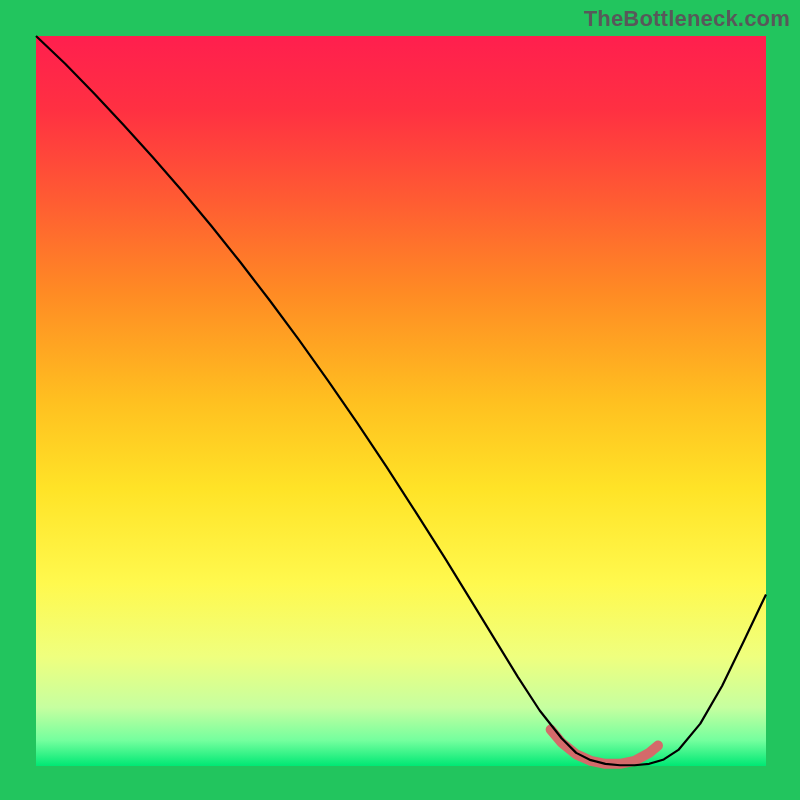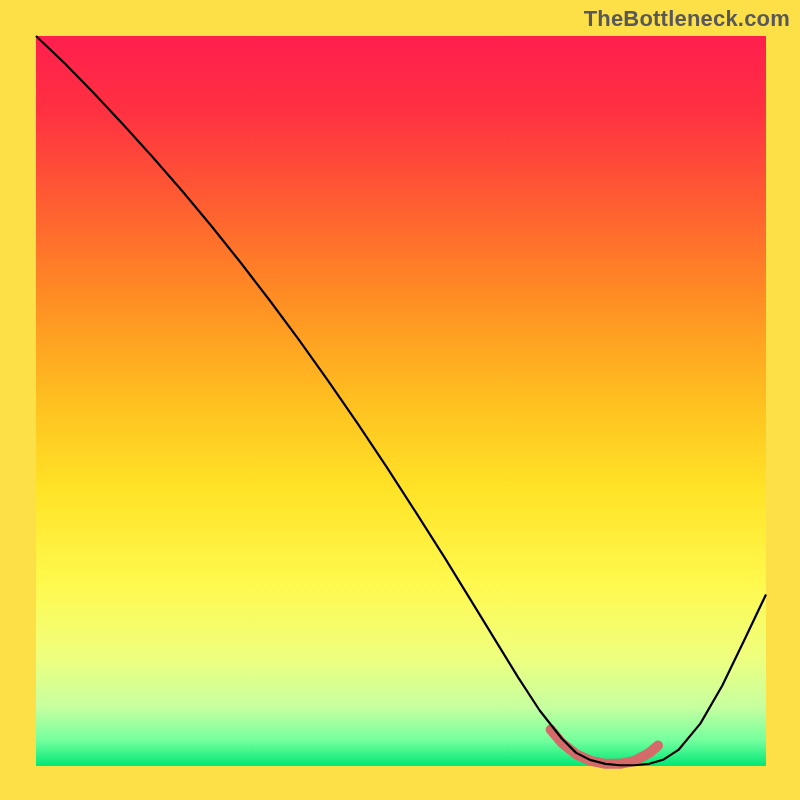--- a/index.html
+++ b/index.html
@@ -7,21 +7,21 @@
     padding: 0;
     width: 800px;
     height: 800px;
     background: #000;
     overflow: hidden;
   }
   .container {
     position: relative;
     width: 800px;
     height: 800px;
-    background: #fde047;
+    background: #22c55e;
   }
   .watermark {
     position: absolute;
     top: 6px;
     right: 10px;
     font-family: Arial, Helvetica, sans-serif;
     font-size: 22px;
     font-weight: 600;
     color: #58585a;
     letter-spacing: 0.2px;

